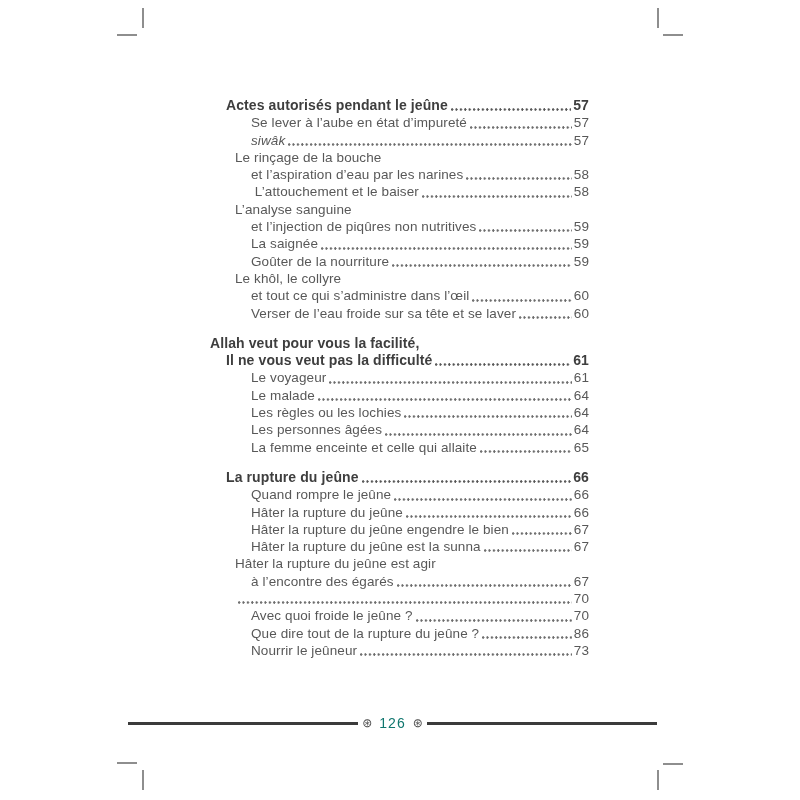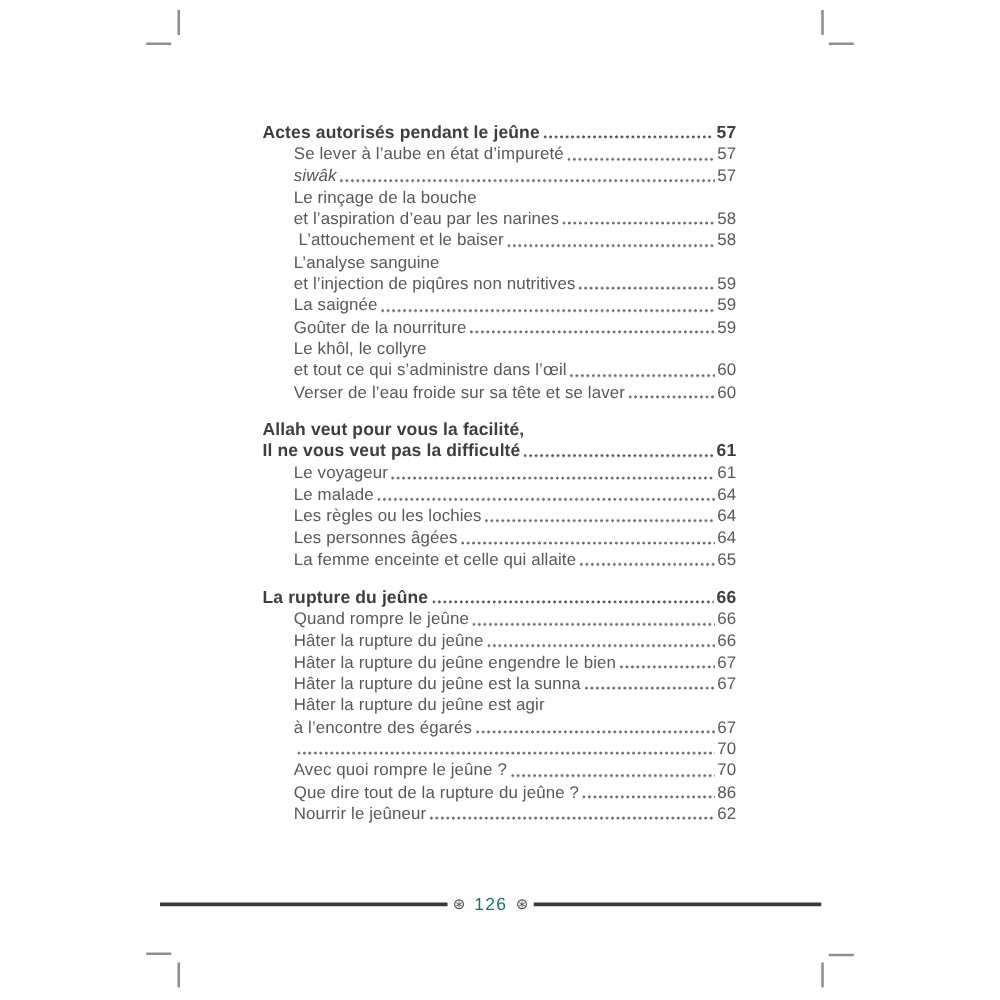--- a/index.html
+++ b/index.html
@@ -23,21 +23,21 @@
     width: 379px;
     color: #585858;
     font-size: 13.5px;
     line-height: 17.3px;
     letter-spacing: 0.1px;
   }
   .toc-section + .toc-section { margin-top: 13px; }
   .toc-entries { padding-left: 25px; }
 
   .toc-row { display: flex; align-items: baseline; }
-  .toc-label { white-space: pre-wrap; flex: 0 1 auto; }
+  .toc-label { white-space: pre-wrap; flex: 0 1 auto; margin-left: 16px; }
   .toc-italic { font-style: italic; }
   .toc-page { flex: 0 0 auto; }
 
   .toc-leader {
     flex: 1 1 auto;
     min-width: 10px;
     align-self: flex-end;
     height: 3px;
     margin: 0 2px 3px 3px;
     background-image: radial-gradient(circle at 1.1px 1.5px, #6b6b6b 1px, rgba(0,0,0,0) 1.35px);
@@ -257,37 +257,37 @@
           </div>
         </div>
         <div class="toc-entry">
           <div class="toc-row">
             <span class="toc-leader"></span>
             <span class="toc-page">70</span>
           </div>
         </div>
         <div class="toc-entry">
           <div class="toc-row">
-            <span class="toc-label">Avec quoi rompre le jeûne ?</span>
+            <span class="toc-label">Avec quoi froide le jeûne ?</span>
             <span class="toc-leader"></span>
             <span class="toc-page">70</span>
           </div>
         </div>
         <div class="toc-entry">
           <div class="toc-row">
             <span class="toc-label">Que dire tout de la rupture du jeûne ?</span>
             <span class="toc-leader"></span>
             <span class="toc-page">86</span>
           </div>
         </div>
         <div class="toc-entry">
           <div class="toc-row">
             <span class="toc-label">Nourrir le jeûneur</span>
             <span class="toc-leader"></span>
-            <span class="toc-page">62</span>
+            <span class="toc-page">73</span>
           </div>
         </div>
       </div>
     </section>
   </main>
 
 <footer class="page-footer">
   <span class="footer-rule"></span>
   <span class="footer-orn">⊛</span>
   <span class="folio">126</span>

